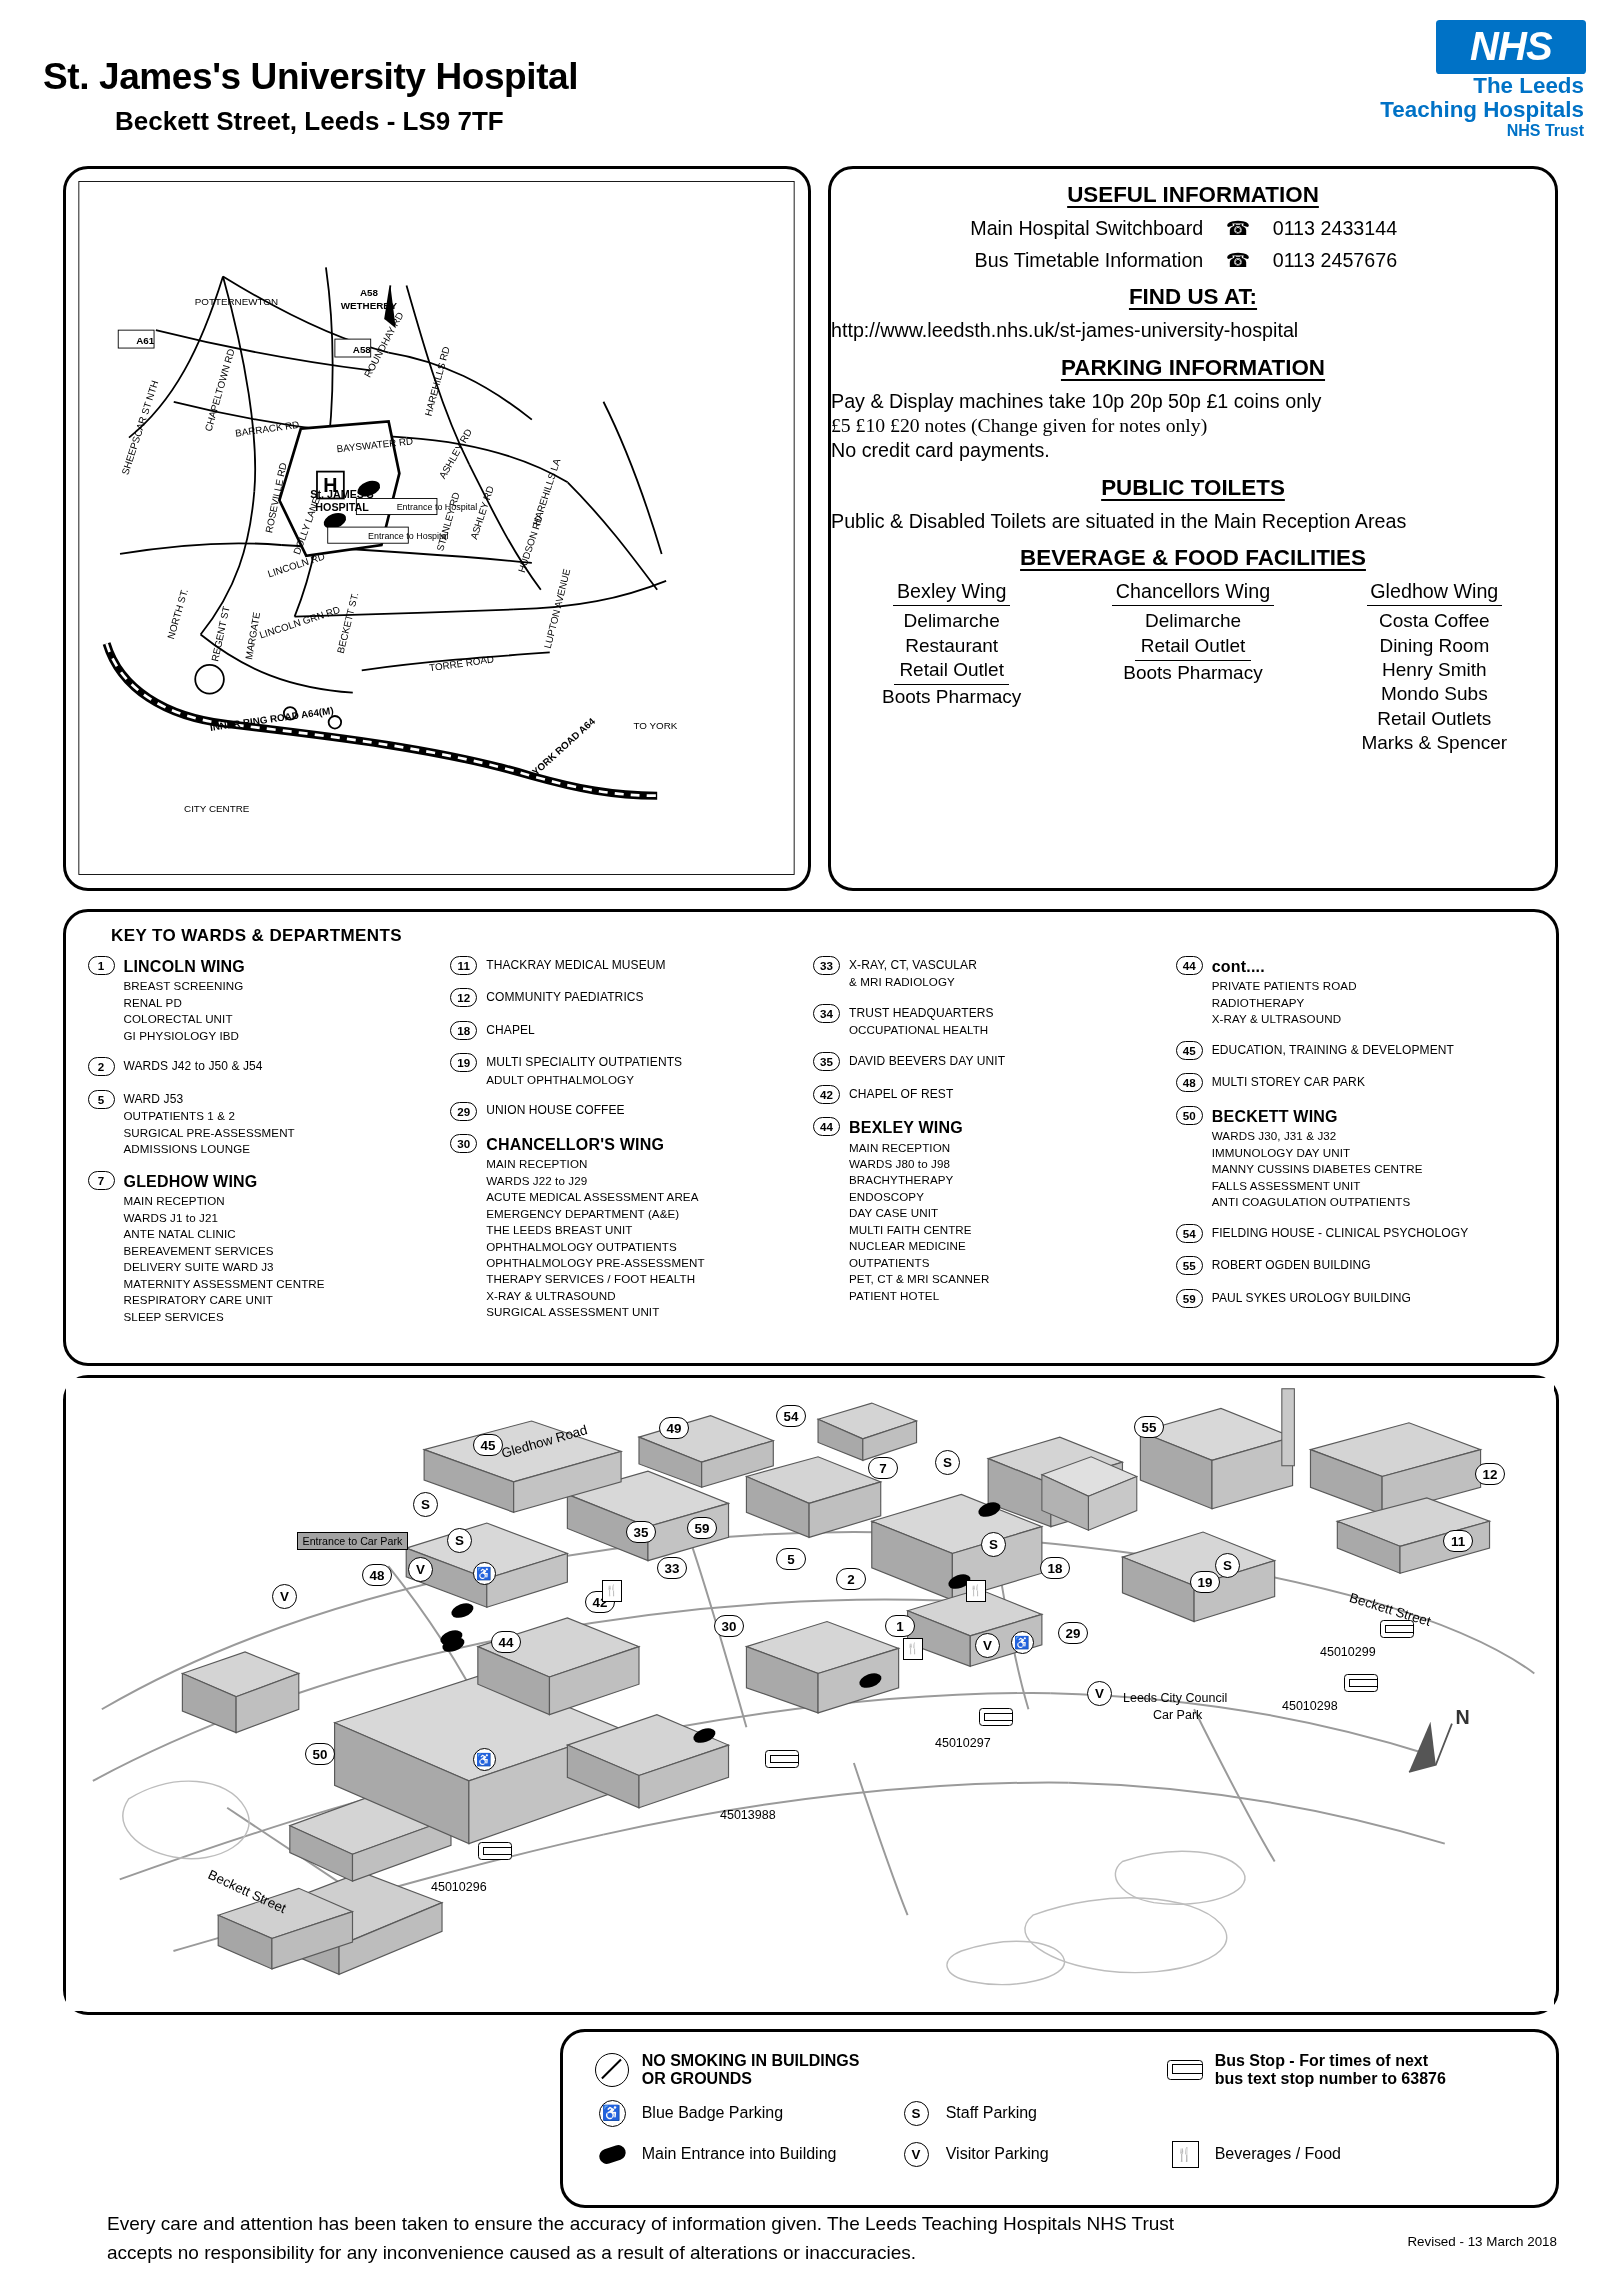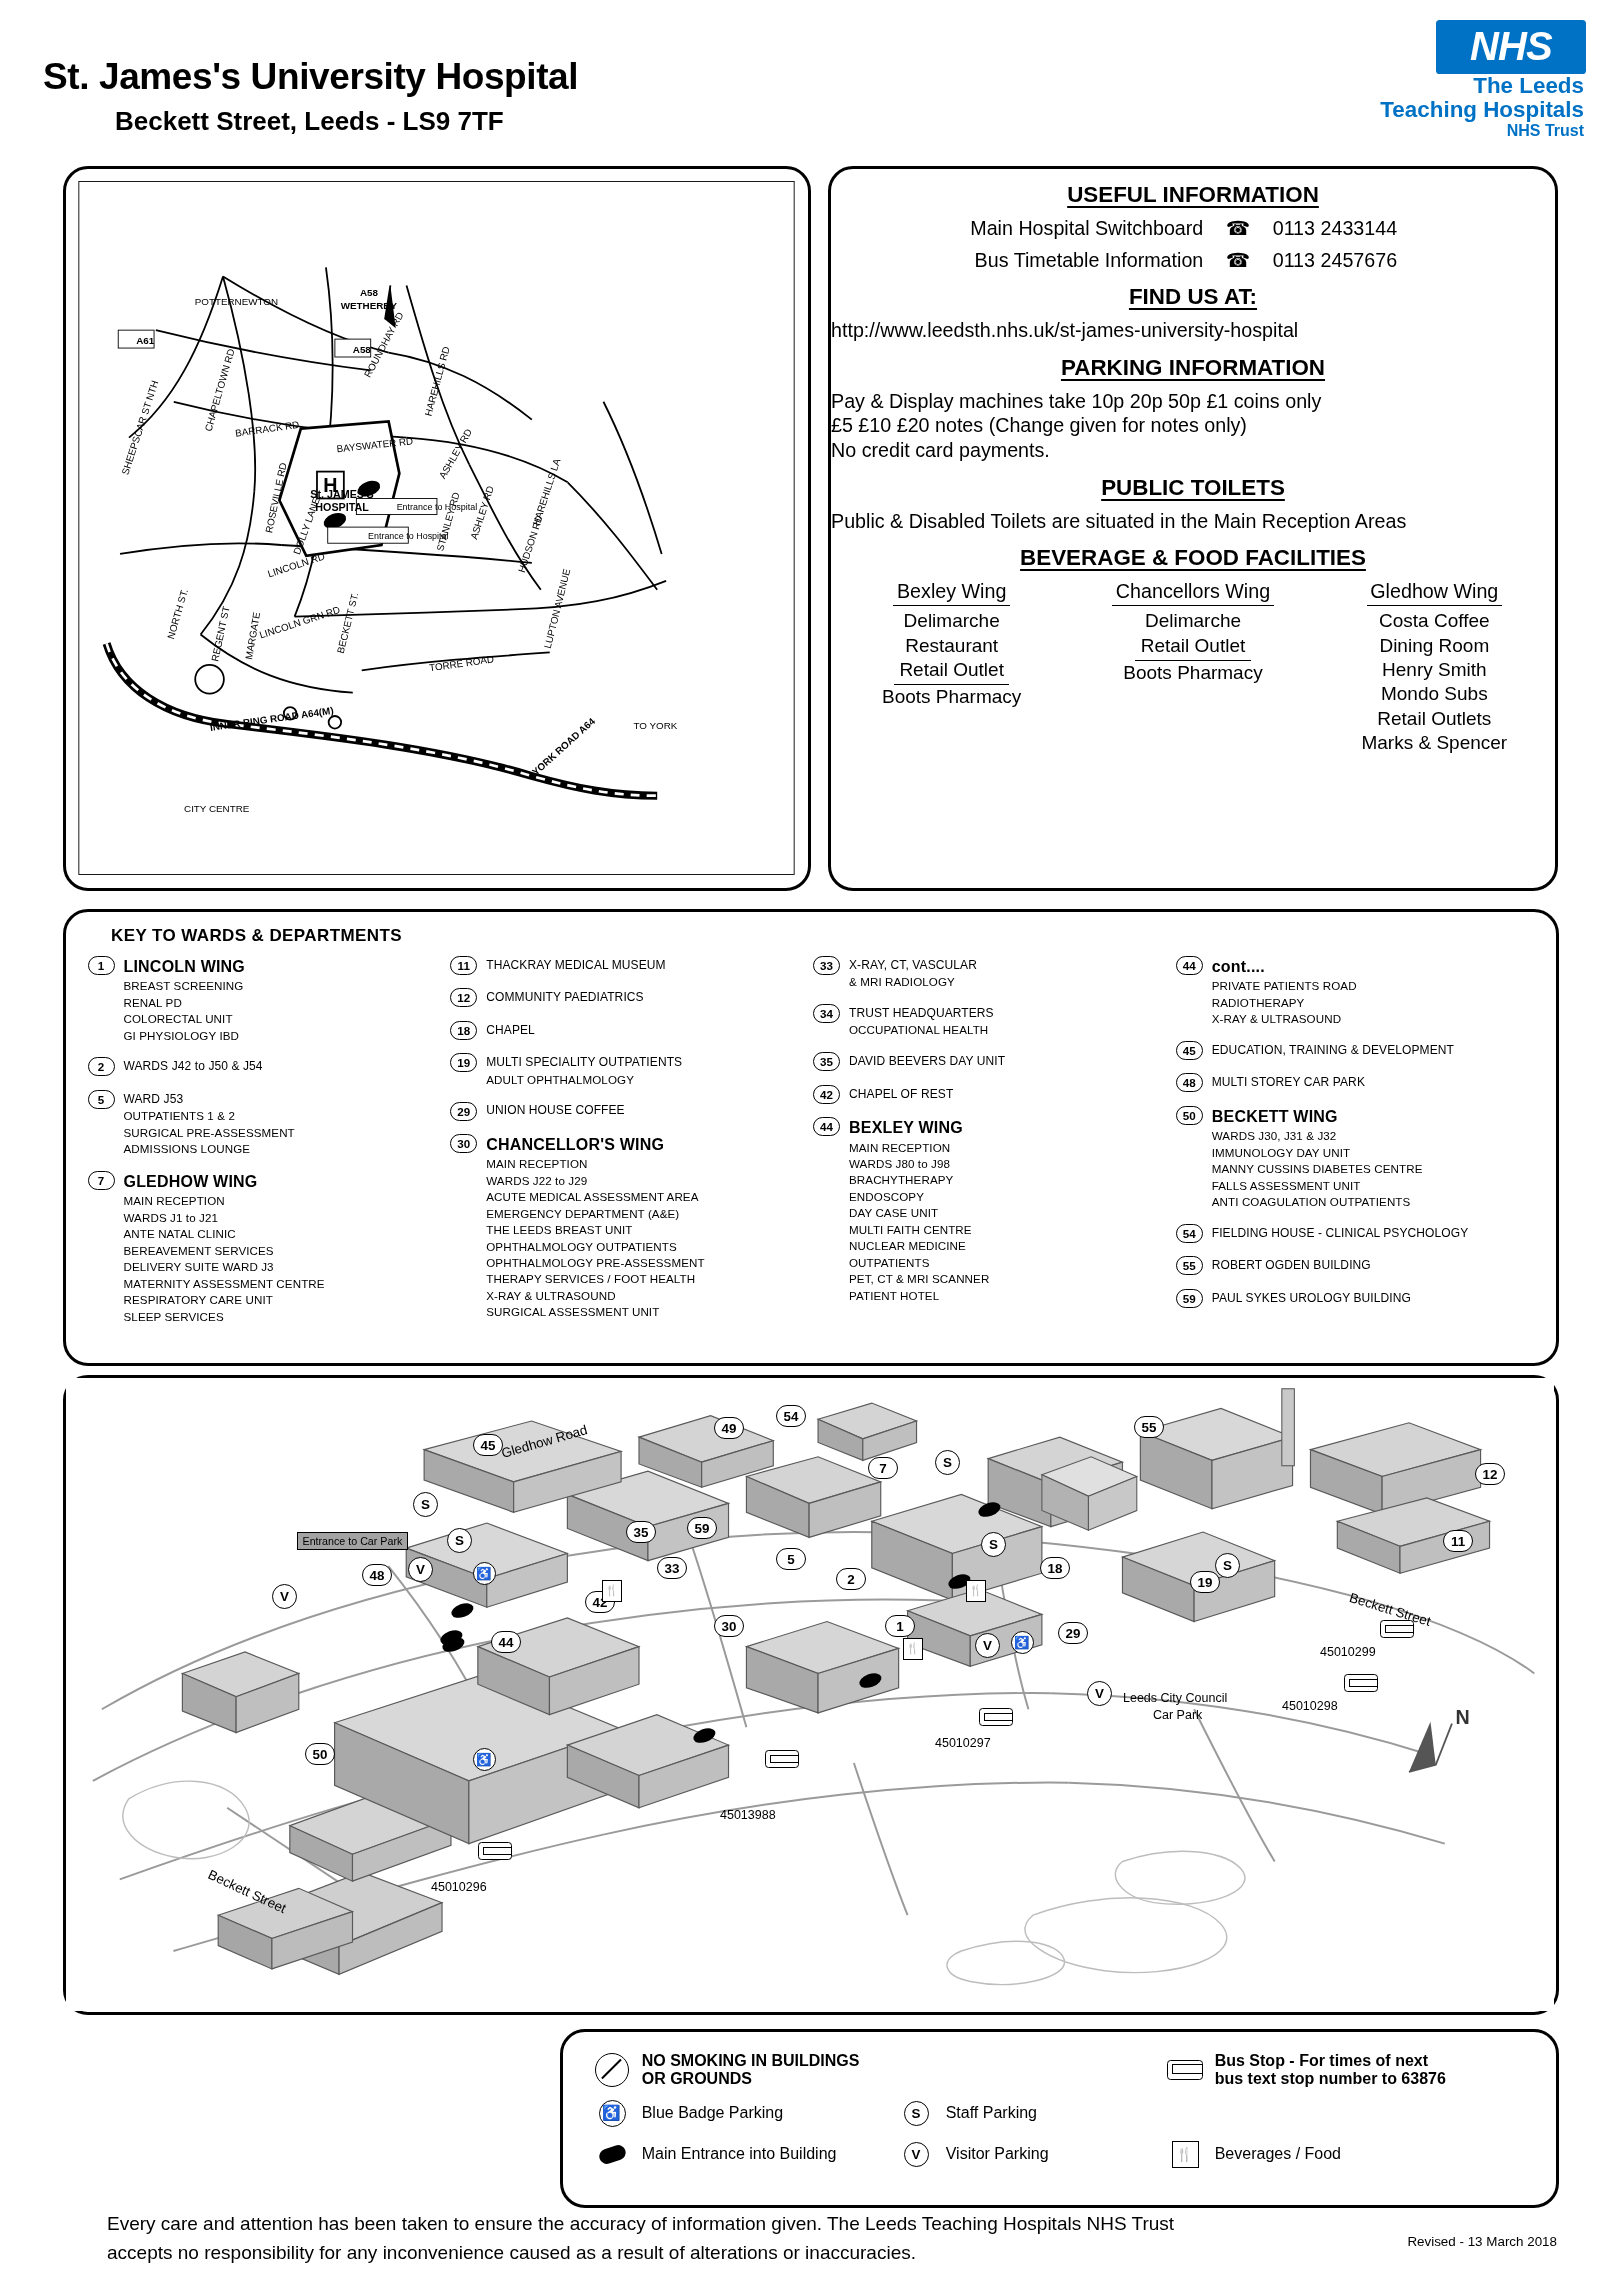--- a/index.html
+++ b/index.html
@@ -251,21 +251,21 @@
       <div class="lbl">Bus Timetable Information</div>
       <div class="phone-ic">☎</div>
       <div class="num">0113 2457676</div>
     </div>
 
     <div class="info-h">FIND US AT:</div>
     <div class="info-center">http://www.leedsth.nhs.uk/st-james-university-hospital</div>
 
     <div class="info-h">PARKING INFORMATION</div>
     <div class="info-center">Pay &amp; Display machines take 10p 20p 50p £1 coins only</div>
-    <div class="info-center" style="margin-top:1.8px;">£5 £10 £20 notes (Change given for notes only)</div>
+    <div class="info-center" style="margin-top:1.8px;font-family:Liberation Serif, serif;">£5 £10 £20 notes (Change given for notes only)</div>
     <div class="info-center" style="margin-top:1.8px;">No credit card payments.</div>
 
     <div class="info-h">PUBLIC TOILETS</div>
     <div class="info-center">Public &amp; Disabled Toilets are situated in the Main Reception Areas</div>
 
     <div class="info-h">BEVERAGE &amp; FOOD FACILITIES</div>
 
     <div class="fac-cols">
       <div class="fac-col">
         <div class="wing">Bexley Wing</div>
@@ -637,21 +637,21 @@
 
       <g transform="translate(1500,440)">
         <path d="M0 0 L 24 -56 L 30 -8 Z" fill="#555"></path>
         <path d="M0 0 L 30 -8 L 48 -54" fill="none" stroke="#555" stroke-width="2"></path>
         <text x="52" y="-54" font-size="22" font-family="Liberation Sans, sans-serif" font-weight="bold" fill="#333">N</text>
       </g>
 
     </svg>
 
     <div class="site-num" style="left:407px; top:56px;">45</div>
-    <div class="site-num" style="left:648px; top:39px;">49</div>
+    <div class="site-num" style="left:593px; top:39px;">49</div>
     <div class="site-num" style="left:710px; top:27px;">54</div>
     <div class="site-num" style="left:1068px; top:38px;">55</div>
     <div class="site-num" style="left:1409px; top:85px;">12</div>
     <div class="site-num" style="left:802px; top:79px;">7</div>
     <div class="site-num" style="left:1377px; top:152px;">11</div>
     <div class="site-num" style="left:560px; top:143px;">35</div>
     <div class="site-num" style="left:621px; top:139px;">59</div>
     <div class="site-num" style="left:591px; top:179px;">33</div>
     <div class="site-num" style="left:710px; top:170px;">5</div>
     <div class="site-num" style="left:1124px; top:193px;">19</div>

